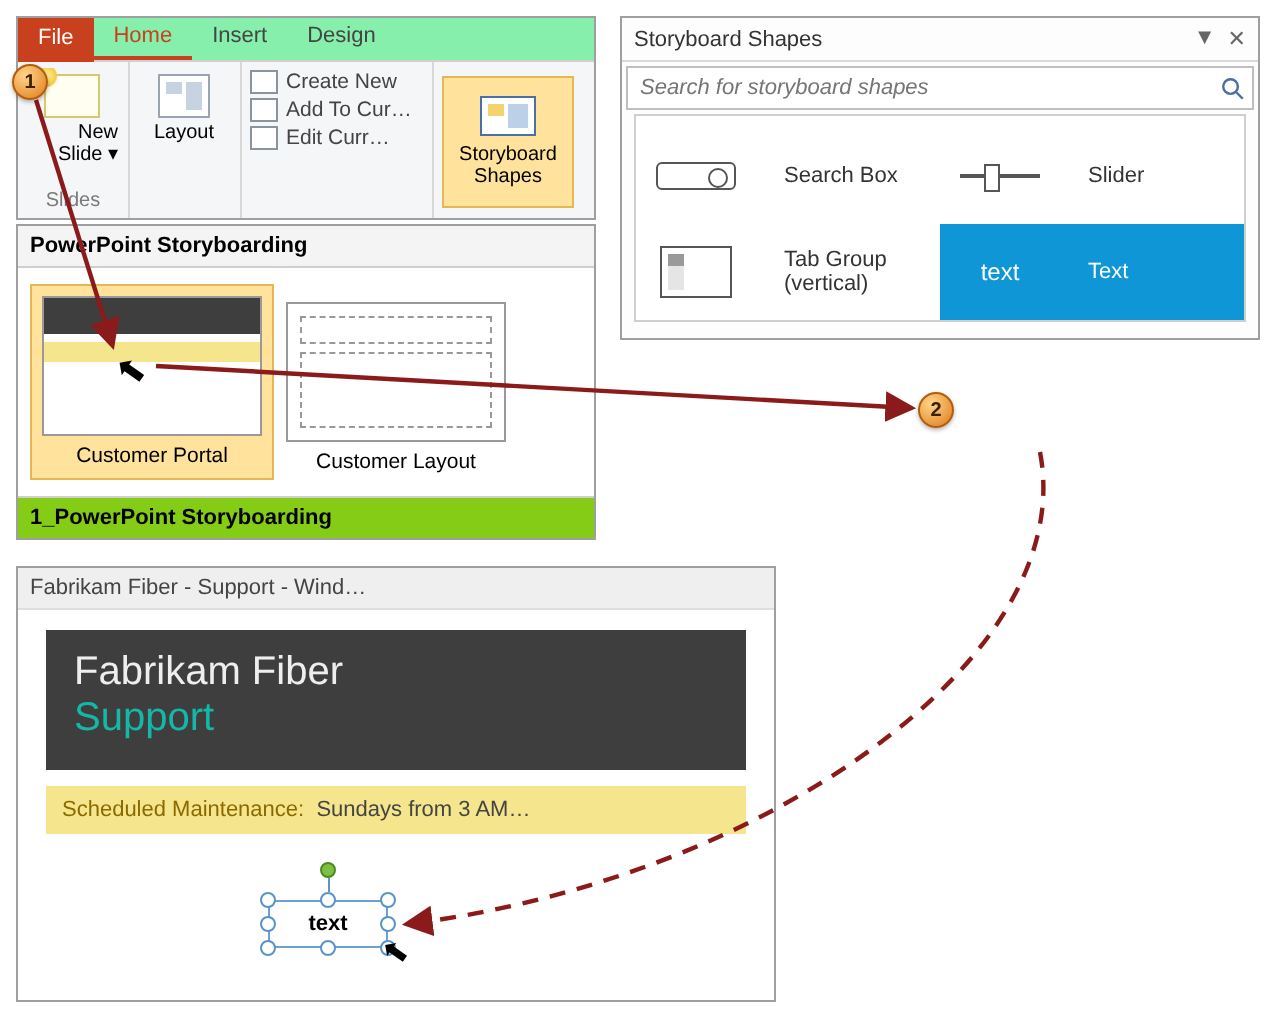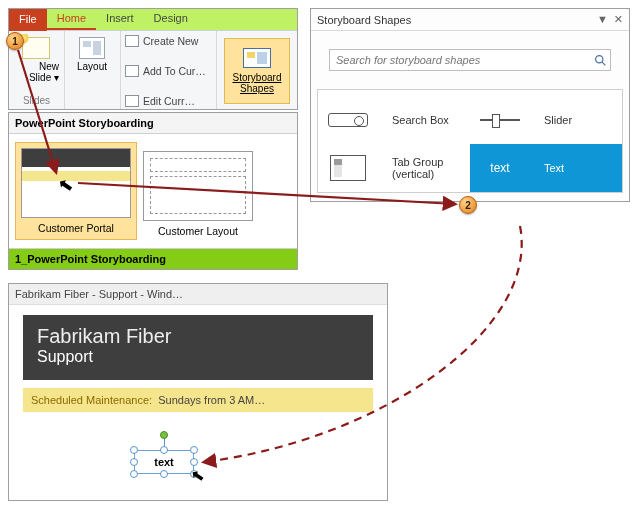--- a/index.html
+++ b/index.html
@@ -16,21 +16,21 @@
   
   .ribbon {
     position: absolute;
     left: 8px; top: 8px;
     width: 290px;
     border: 1px solid #9f9f9f;
     background: #f5f6f7;
   }
   .tabbar {
     display: flex;
-    background: #bef264;
+    background: #86efac;
     border-bottom: 1px solid #d0d0d0;
     height: 22px;
   }
   .tab {
     padding: 3px 10px 0 10px;
     font-size: 11px;
     color: #444;
   }
   .tab.file {
     background: #c9401f;
@@ -74,24 +74,24 @@
     width: 26px; height: 22px; border:1px solid #9aa4b0;
     margin: 2px auto 2px; background:#fff;
     position:relative;
   }
   .layout-icon::before, .layout-icon::after {
     content:""; position:absolute; background:#c7d3e0;
   }
   .layout-icon::before { left:3px; top:3px; width:8px; height:6px; }
   .layout-icon::after  { left:13px; top:3px; width:8px; height:14px; }
   .bg-group { width: 96px; }
-  .bg-list { display:flex; flex-direction:column; gap:18px; }
+  .bg-list { display:flex; flex-direction:column; gap:2px; }
   .bg-item { display:flex; align-items:center; gap:4px; color:#444; font-size:10.5px; }
   .bg-item .micon { width:14px; height:12px; border:1px solid #8a949e; background:#fff; }
-  .sb-group { flex:1; display:flex; align-items:center; justify-content:center; padding-top:2px;text-decoration:underline;}
+  .sb-group { flex:1; display:flex; align-items:flex-start; justify-content:center; padding-top:2px;}
   .sb-btn {
     width: 66px; height: 66px;
     background: #ffe29b;
     border: 1px solid #e4b954;
     display:flex; flex-direction:column; align-items:center; justify-content:center;
     font-size:10px; text-align:center; line-height:1.1;
   }
   .sb-btn .sbicon {
     width: 28px; height: 20px; background:#fff; border:1px solid #4a6fa5;
     margin-bottom:4px; position:relative;
@@ -153,21 +153,21 @@
     position:absolute; left:310px; top:8px;
     width:320px; border:1px solid #9f9f9f; background:#fdfdfd;
   }
   .shapes-title {
     display:flex; align-items:center; justify-content:space-between;
     padding:4px 6px; font-size:11px; color:#333;
     border-bottom:1px solid #d9d9d9;
   }
   .shapes-title .winbtns { display:flex; gap:6px; color:#666; font-size:11px;}
   .shapes-search {
-    margin:18px; display:flex; align-items:center;
+    margin:2px; display:flex; align-items:center;
     border:1px solid #bfbfbf; background:#fff; height:22px;
   }
   .shapes-search input {
     flex:1; border:none; outline:none; font-size:11px;
     color:#888; font-style:italic; padding:0 6px; background:transparent;
   }
   .mag { width:20px; display:flex; align-items:center; justify-content:center; color:#4a6fa5;}
   .shapes-list {
     margin:2px 6px 8px; border:1px solid #cfcfcf; background:#fff;
     padding:6px 0 0;
@@ -208,21 +208,21 @@
   .win-titlebar {
     background:#efefef;
     padding:4px 6px; font-size:11px; color:#444;
     border-bottom:1px solid #dedede;
   }
   .hero {
     margin:10px 14px 8px; padding:10px 14px 14px;
     background:#3e3e3e; color:#eee;
   }
   .hero .line1 { font-size:20px; font-weight:300; }
-  .hero .line2 { font-size:16px; font-weight:300; color:#ffffff;}
+  .hero .line2 { font-size:20px; font-weight:300; color:#14b8a6;}
   .maint {
     margin:0 14px; padding:6px 8px;
     background:#f5e58c; color:#444; font-size:11px;
   }
   .text-shape {
     position:absolute; left:125px; top:166px;
     width:60px; height:24px; border:1px solid #6aa2d8; background:#fff;
     display:flex; align-items:center; justify-content:center;
     font-size:11px; font-weight:bold;
   }

